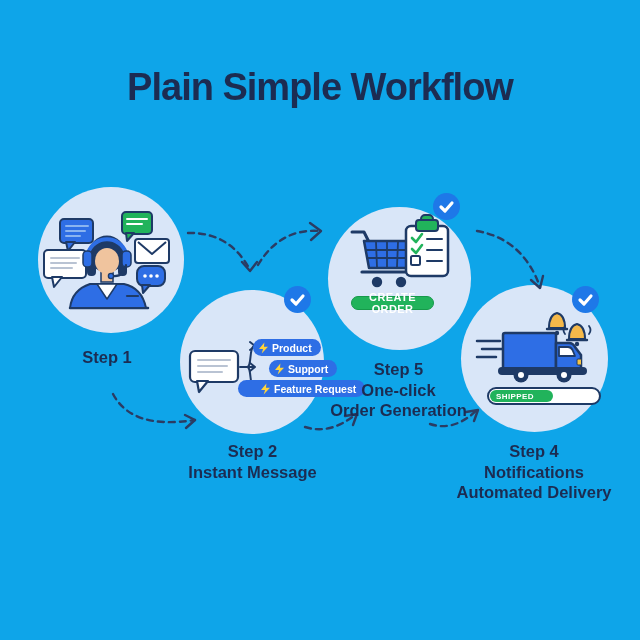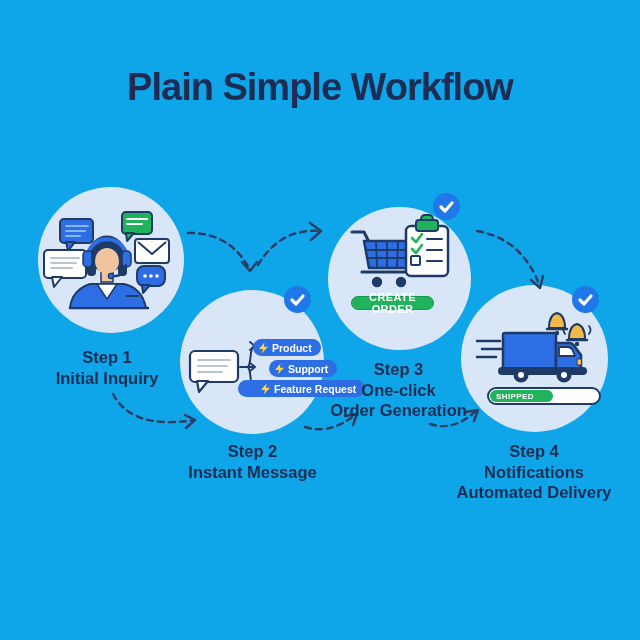--- a/index.html
+++ b/index.html
@@ -272,28 +272,27 @@
   <button class="create-order">CREATE ORDER</button>
 
   <div class="ship-bar">
     <div class="ship-fill">
       <span>SHIPPED</span>
     </div>
   </div>
 
   <div class="step-text" style="left:17px;top:347px;width:180px;">
     <span>Step 1</span>
-    <span>Initial Inquiry</span>
   </div>
   <div class="step-text" style="left:160px;top:441px;width:185px;">
     <span>Step 2</span>
     <span>Instant Message</span>
   </div>
   <div class="step-text" style="left:306px;top:359px;width:185px;">
-    <span>Step 3</span>
+    <span>Step 5</span>
     <span>One-click</span>
     <span>Order Generation</span>
   </div>
   <div class="step-text" style="left:436px;top:441px;width:196px;">
     <span>Step 4</span>
     <span>Notifications</span>
     <span>Automated Delivery</span>
   </div>
 
 </div>

